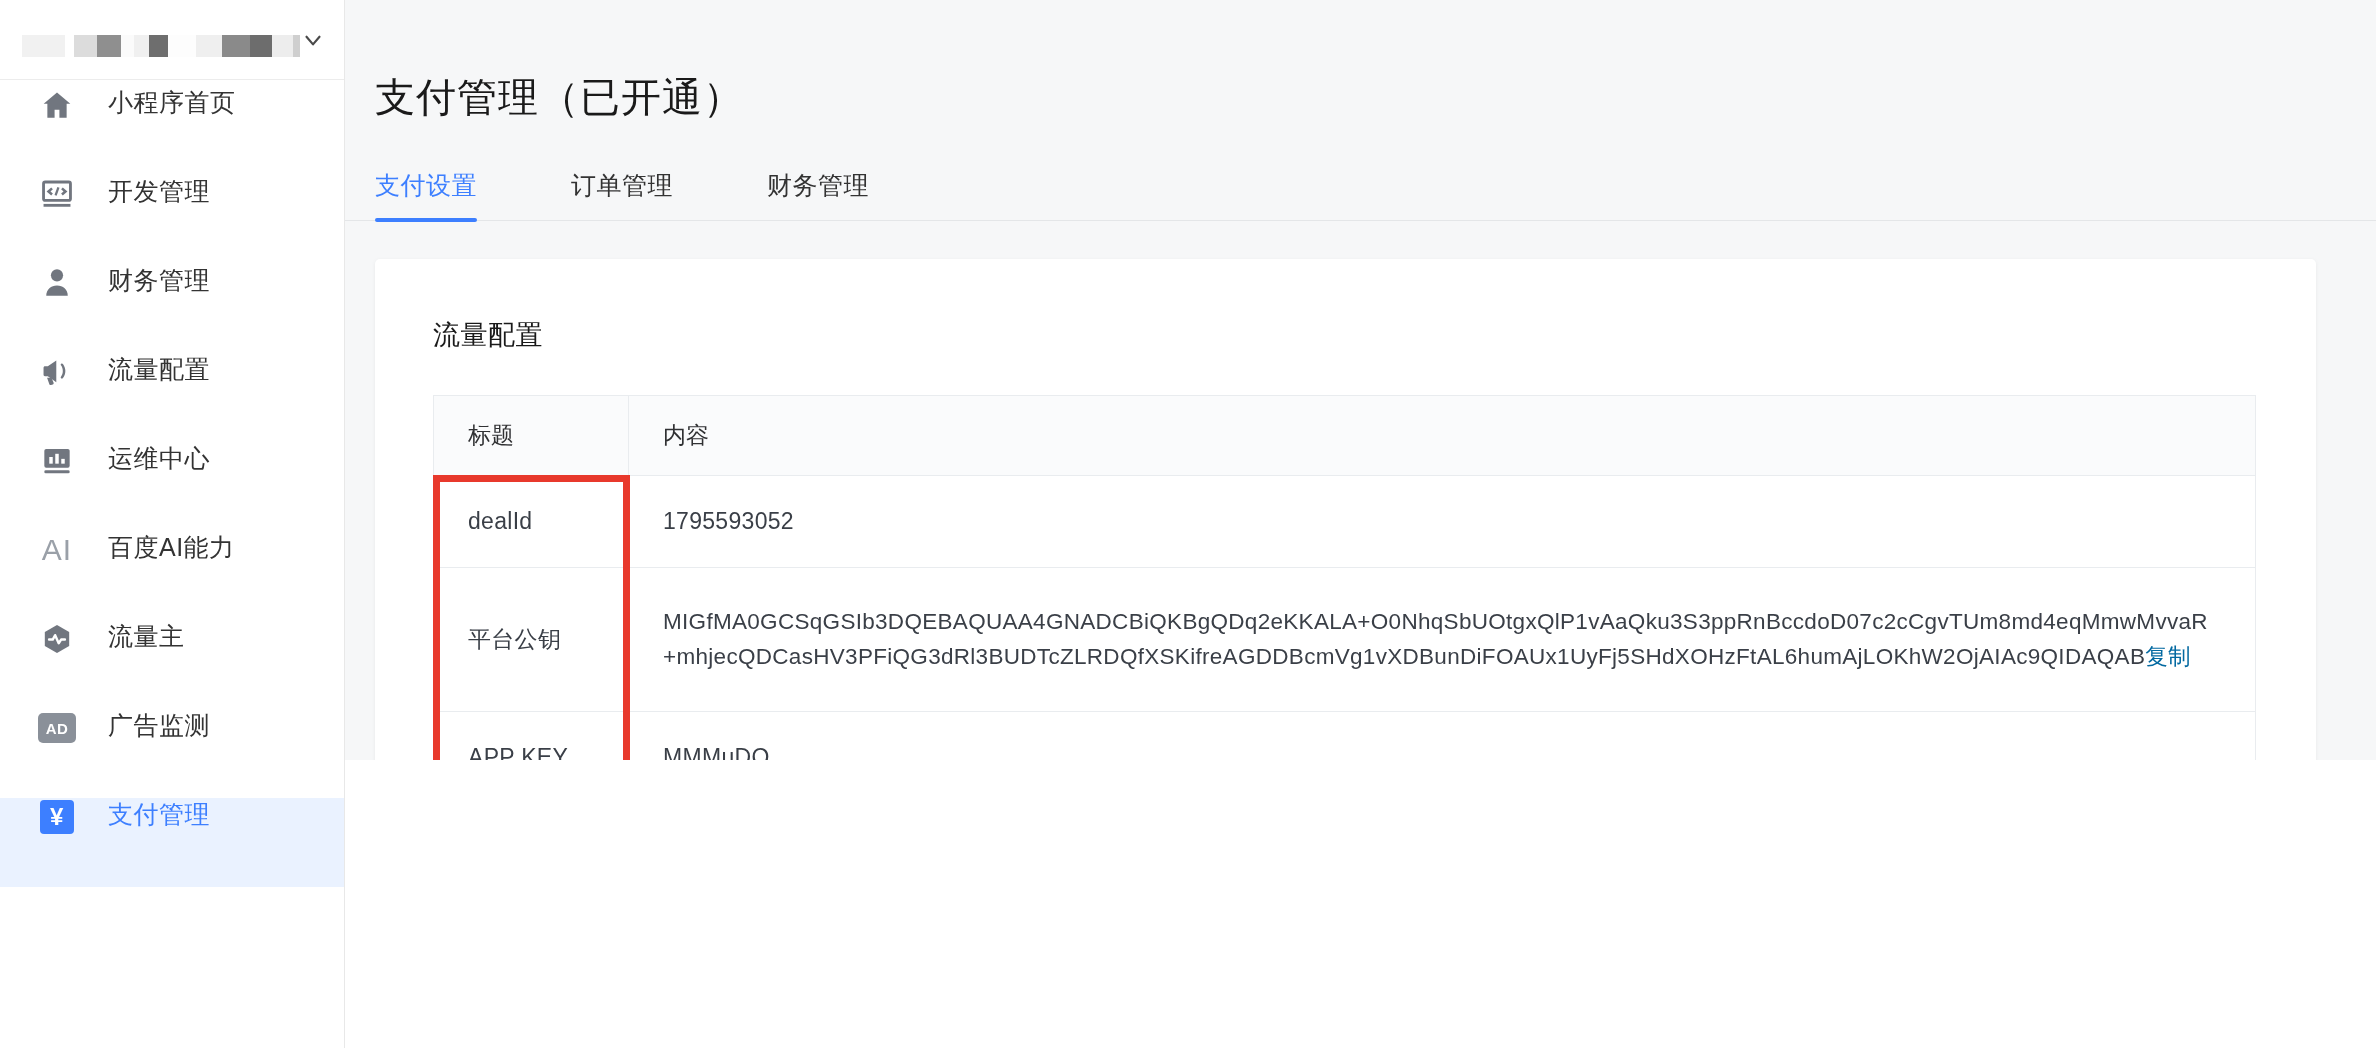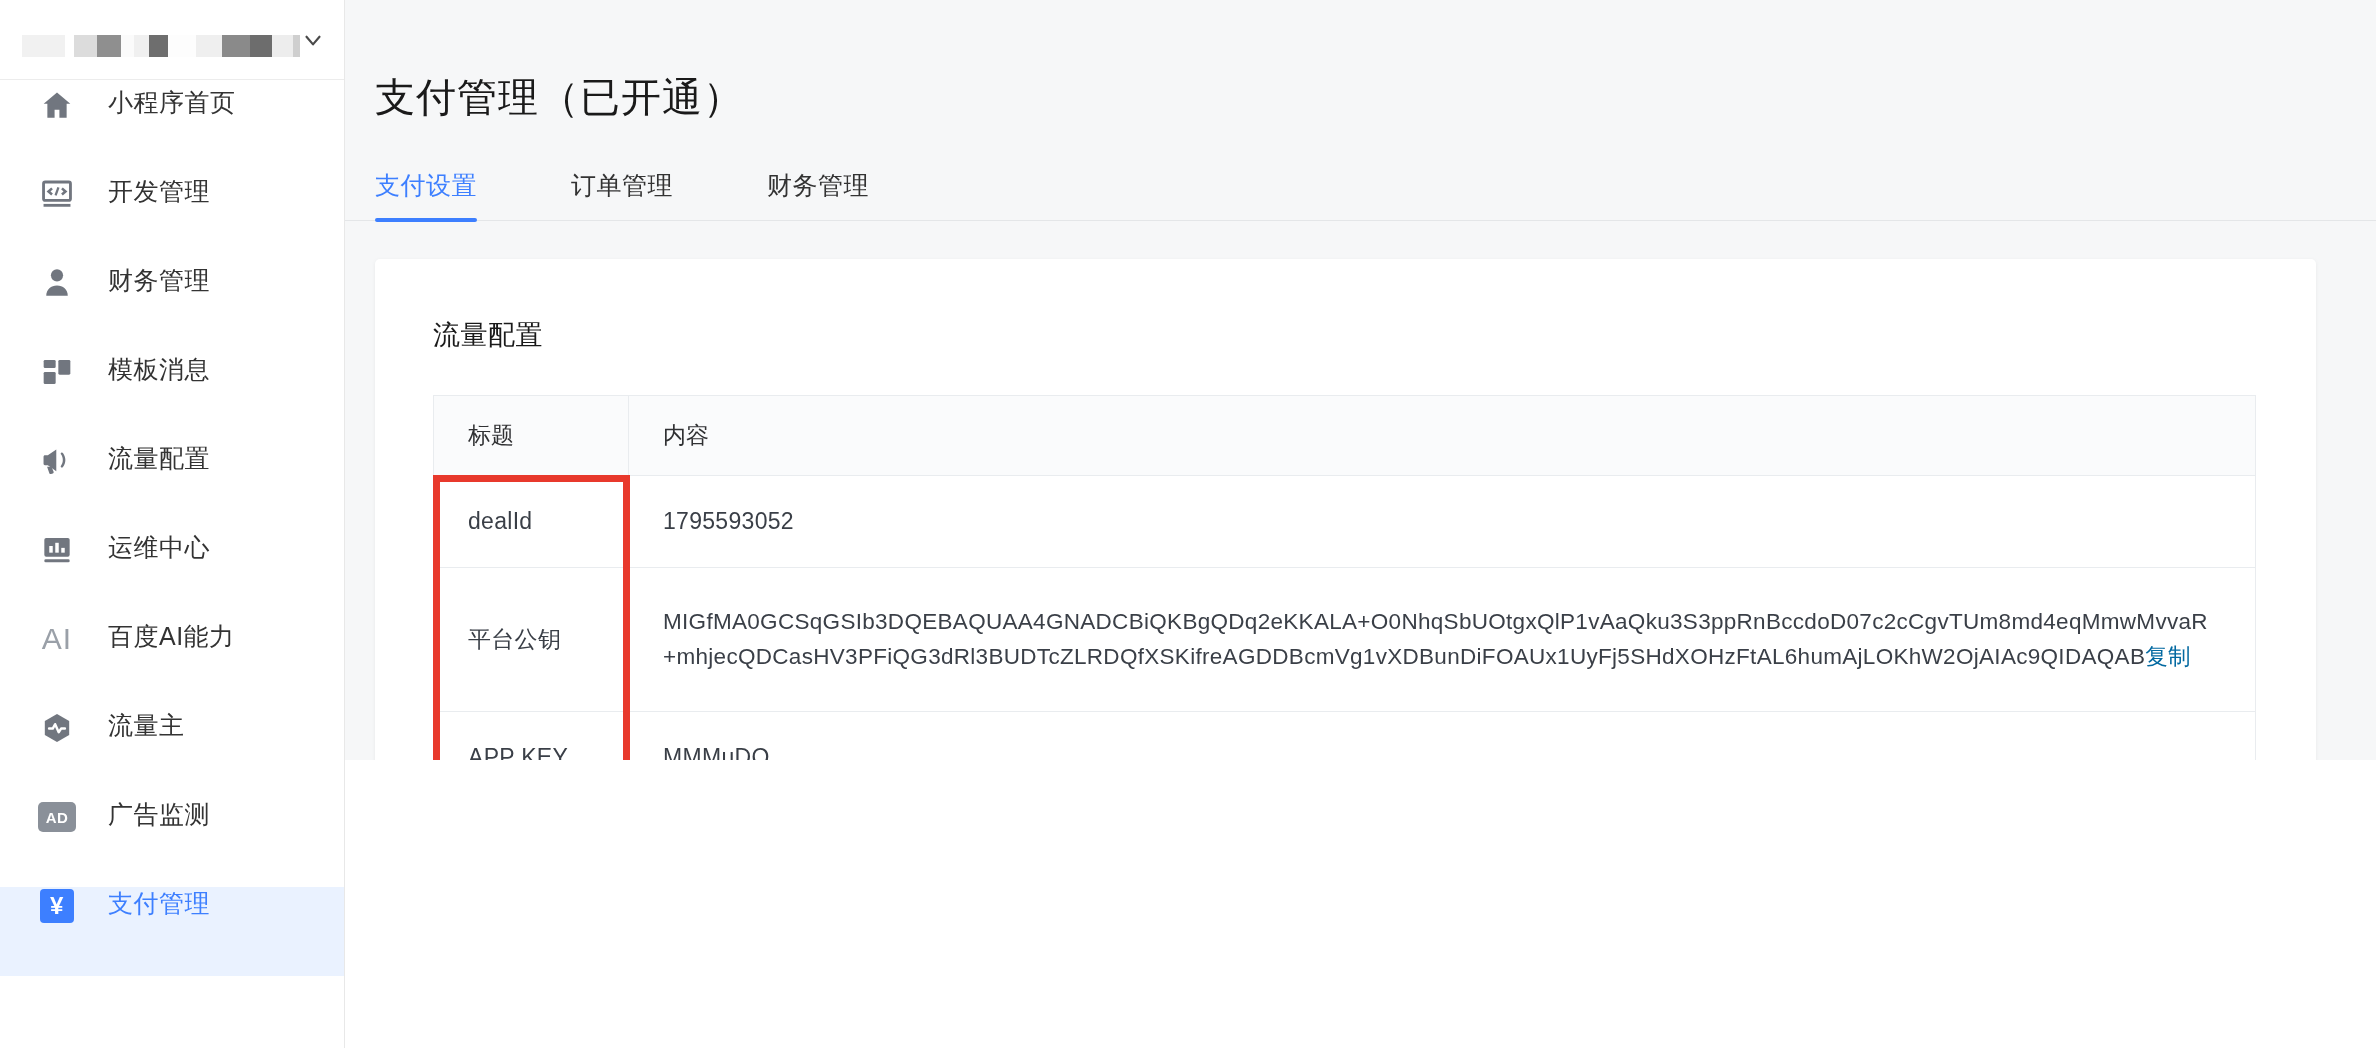--- a/index.html
+++ b/index.html
@@ -211,30 +211,20 @@
       <div class="nav-item">
         <span class="nav-icon">
           <svg width="34" height="34" viewBox="0 0 24 24" fill="currentColor">
               <circle cx="12" cy="6.6" r="4.3"></circle>
               <path d="M4.4 21c0-4.3 3.4-7.2 7.6-7.2s7.6 2.9 7.6 7.2z"></path>
             </svg>
         </span>
         <span>财务管理</span>
       </div>
 
-      <div class="nav-item">
-        <span class="nav-icon">
-          <svg width="32" height="32" viewBox="0 0 24 24" fill="currentColor">
-              <rect x="2" y="3" width="9" height="6" rx="1"></rect>
-              <rect x="13" y="3" width="9" height="11" rx="1"></rect>
-              <rect x="2" y="12" width="9" height="9" rx="1"></rect>
-            </svg>
-        </span>
-        <span>模板消息</span>
-      </div>
 
       <div class="nav-item">
         <span class="nav-icon">
           <svg width="34" height="34" viewBox="0 0 24 24" fill="currentColor">
               <path d="M2.5 9v5c0 .6.4 1 1 1h2l6 4.2V3.9L5.5 8h-2c-.6 0-1 .5-1 1z"></path>
               <path d="M14.8 7.3c.9 1.2 1.3 2.6 1.3 4s-.4 2.8-1.3 4c-.3.4-.2.9.2 1.2.4.3.9.2 1.2-.2 1.1-1.5 1.7-3.2 1.7-5s-.6-3.5-1.7-5c-.3-.4-.8-.5-1.2-.2-.4.3-.5.8-.2 1.2z"></path>
               <path d="M5 16l1.6 4.6c.2.5.7.8 1.2.6l1.2-.4c.5-.2.8-.8.6-1.3L8.1 16z"></path>
             </svg>
         </span>
         <span>流量配置</span>

